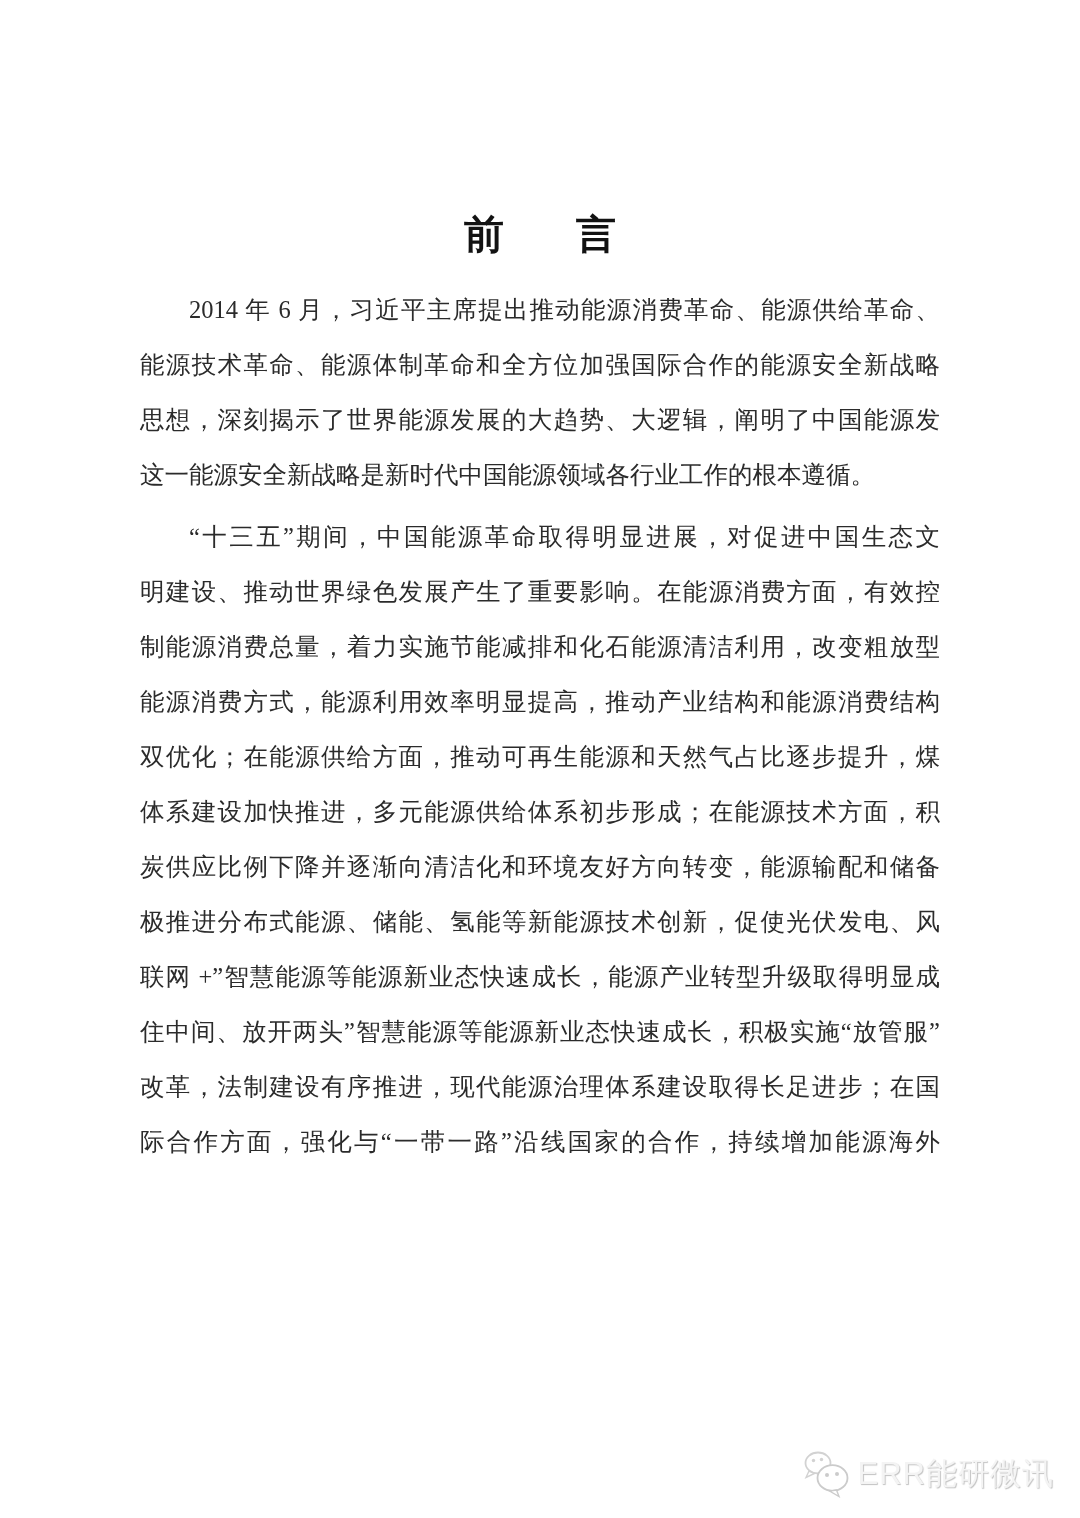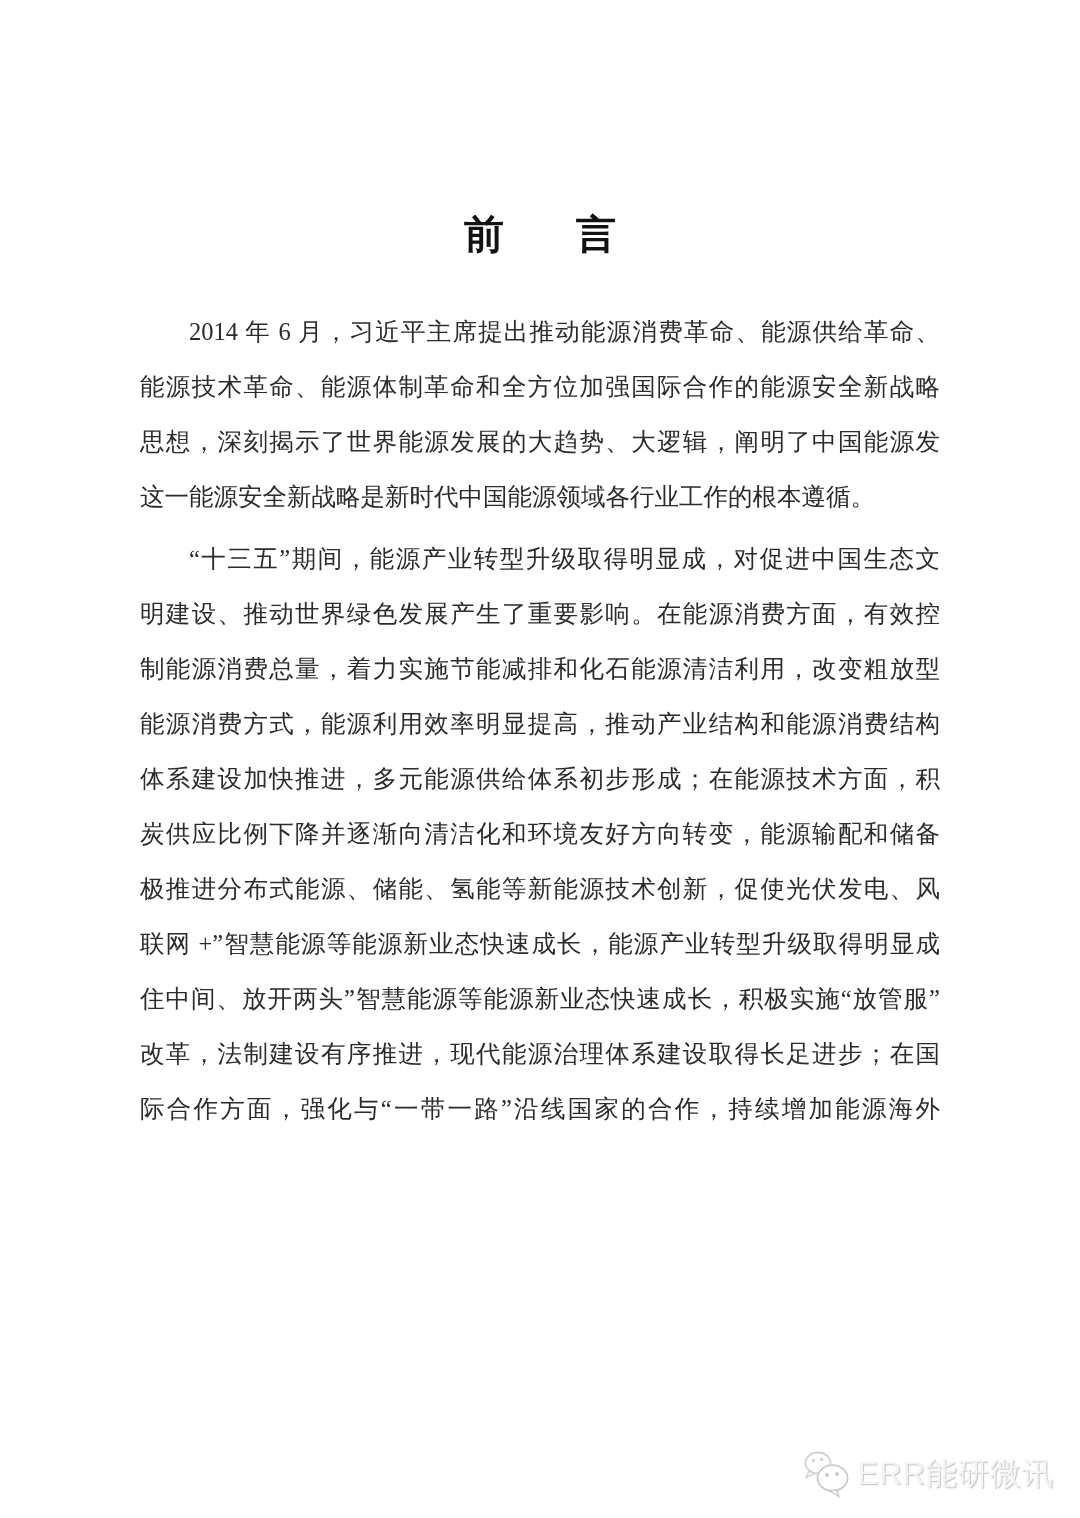--- a/index.html
+++ b/index.html
@@ -26,21 +26,21 @@
     gap: 72px;
     font-family: "Liberation Sans", "DejaVu Sans", sans-serif;
     font-weight: 900;
     font-size: 40px;
     line-height: 1;
     color: #121212;
     letter-spacing: 0;
   }
   .document-body {
     position: absolute;
-    top: 304px;
+    top: 282px;
     left: 140px;
     width: 800px;
     font-size: 24.5px;
     color: #2b2b2b;
   }
   .paragraph { margin: 0; }
   .paragraph + .paragraph { margin-top: 7px; }
   .line {
     line-height: 55px;
     height: 55px;
@@ -83,24 +83,25 @@
   </div>
 
   <div class="document-body">
       <div class="paragraph">
         <div class="line indent">2014 年 6 月，习近平主席提出推动能源消费革命、能源供给革命、</div>
         <div class="line">能源技术革命、能源体制革命和全方位加强国际合作的能源安全新战略</div>
         <div class="line">思想，深刻揭示了世界能源发展的大趋势、大逻辑，阐明了中国能源发</div>
         <div class="line endline">这一能源安全新战略是新时代中国能源领域各行业工作的根本遵循。</div>
       </div>
       <div class="paragraph">
-        <div class="line indent">“十三五”期间，能源产业转型升级取得明显成，对促进中国生态文</div>
+        <div class="line indent">“十三五”期间，中国能源革命取得明显进展，对促进中国生态文</div>
         <div class="line">明建设、推动世界绿色发展产生了重要影响。在能源消费方面，有效控</div>
         <div class="line">制能源消费总量，着力实施节能减排和化石能源清洁利用，改变粗放型</div>
         <div class="line">能源消费方式，能源利用效率明显提高，推动产业结构和能源消费结构</div>
+        <div class="line">双优化；在能源供给方面，推动可再生能源和天然气占比逐步提升，煤</div>
         <div class="line">体系建设加快推进，多元能源供给体系初步形成；在能源技术方面，积</div>
         <div class="line">炭供应比例下降并逐渐向清洁化和环境友好方向转变，能源输配和储备</div>
         <div class="line">极推进分布式能源、储能、氢能等新能源技术创新，促使光伏发电、风</div>
         <div class="line">联网 +”智慧能源等能源新业态快速成长，能源产业转型升级取得明显成</div>
         <div class="line">住中间、放开两头”智慧能源等能源新业态快速成长，积极实施“放管服”</div>
         <div class="line">改革，法制建设有序推进，现代能源治理体系建设取得长足进步；在国</div>
         <div class="line">际合作方面，强化与“一带一路”沿线国家的合作，持续增加能源海外</div>
       </div>
     </div>
 

